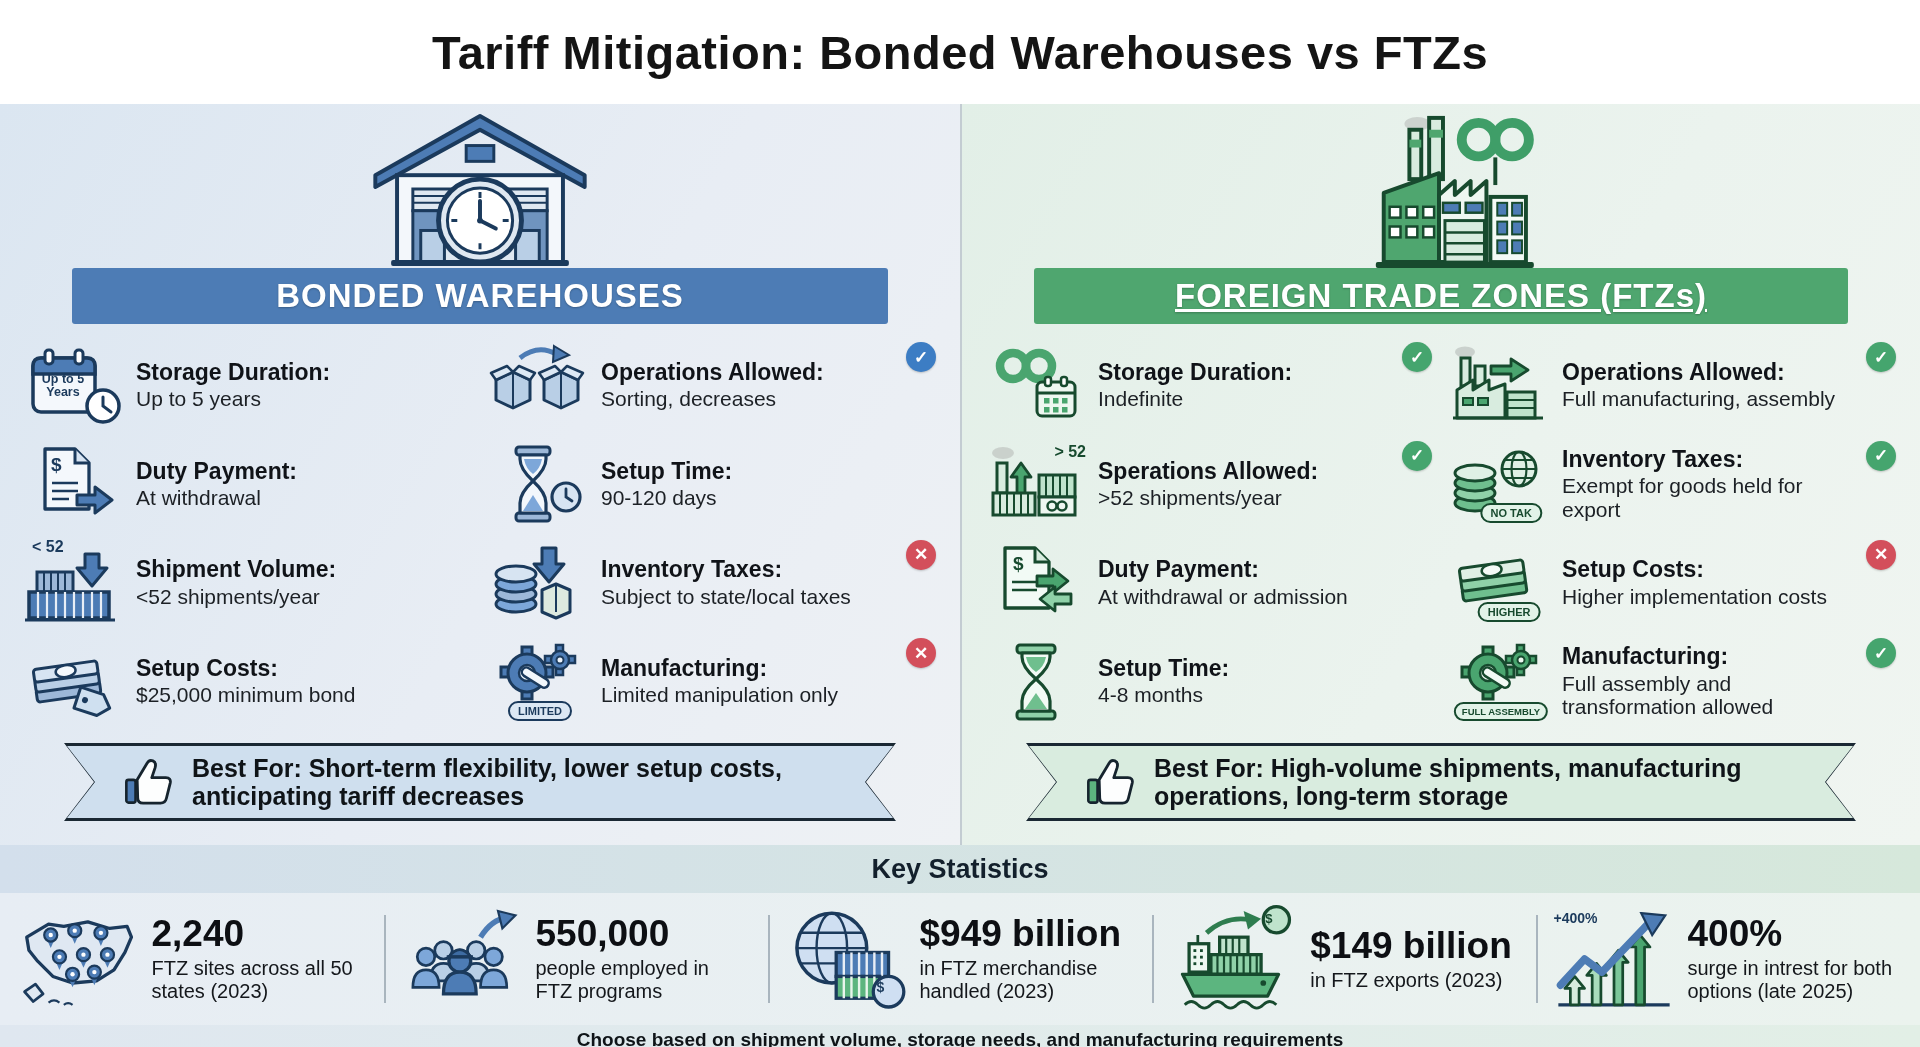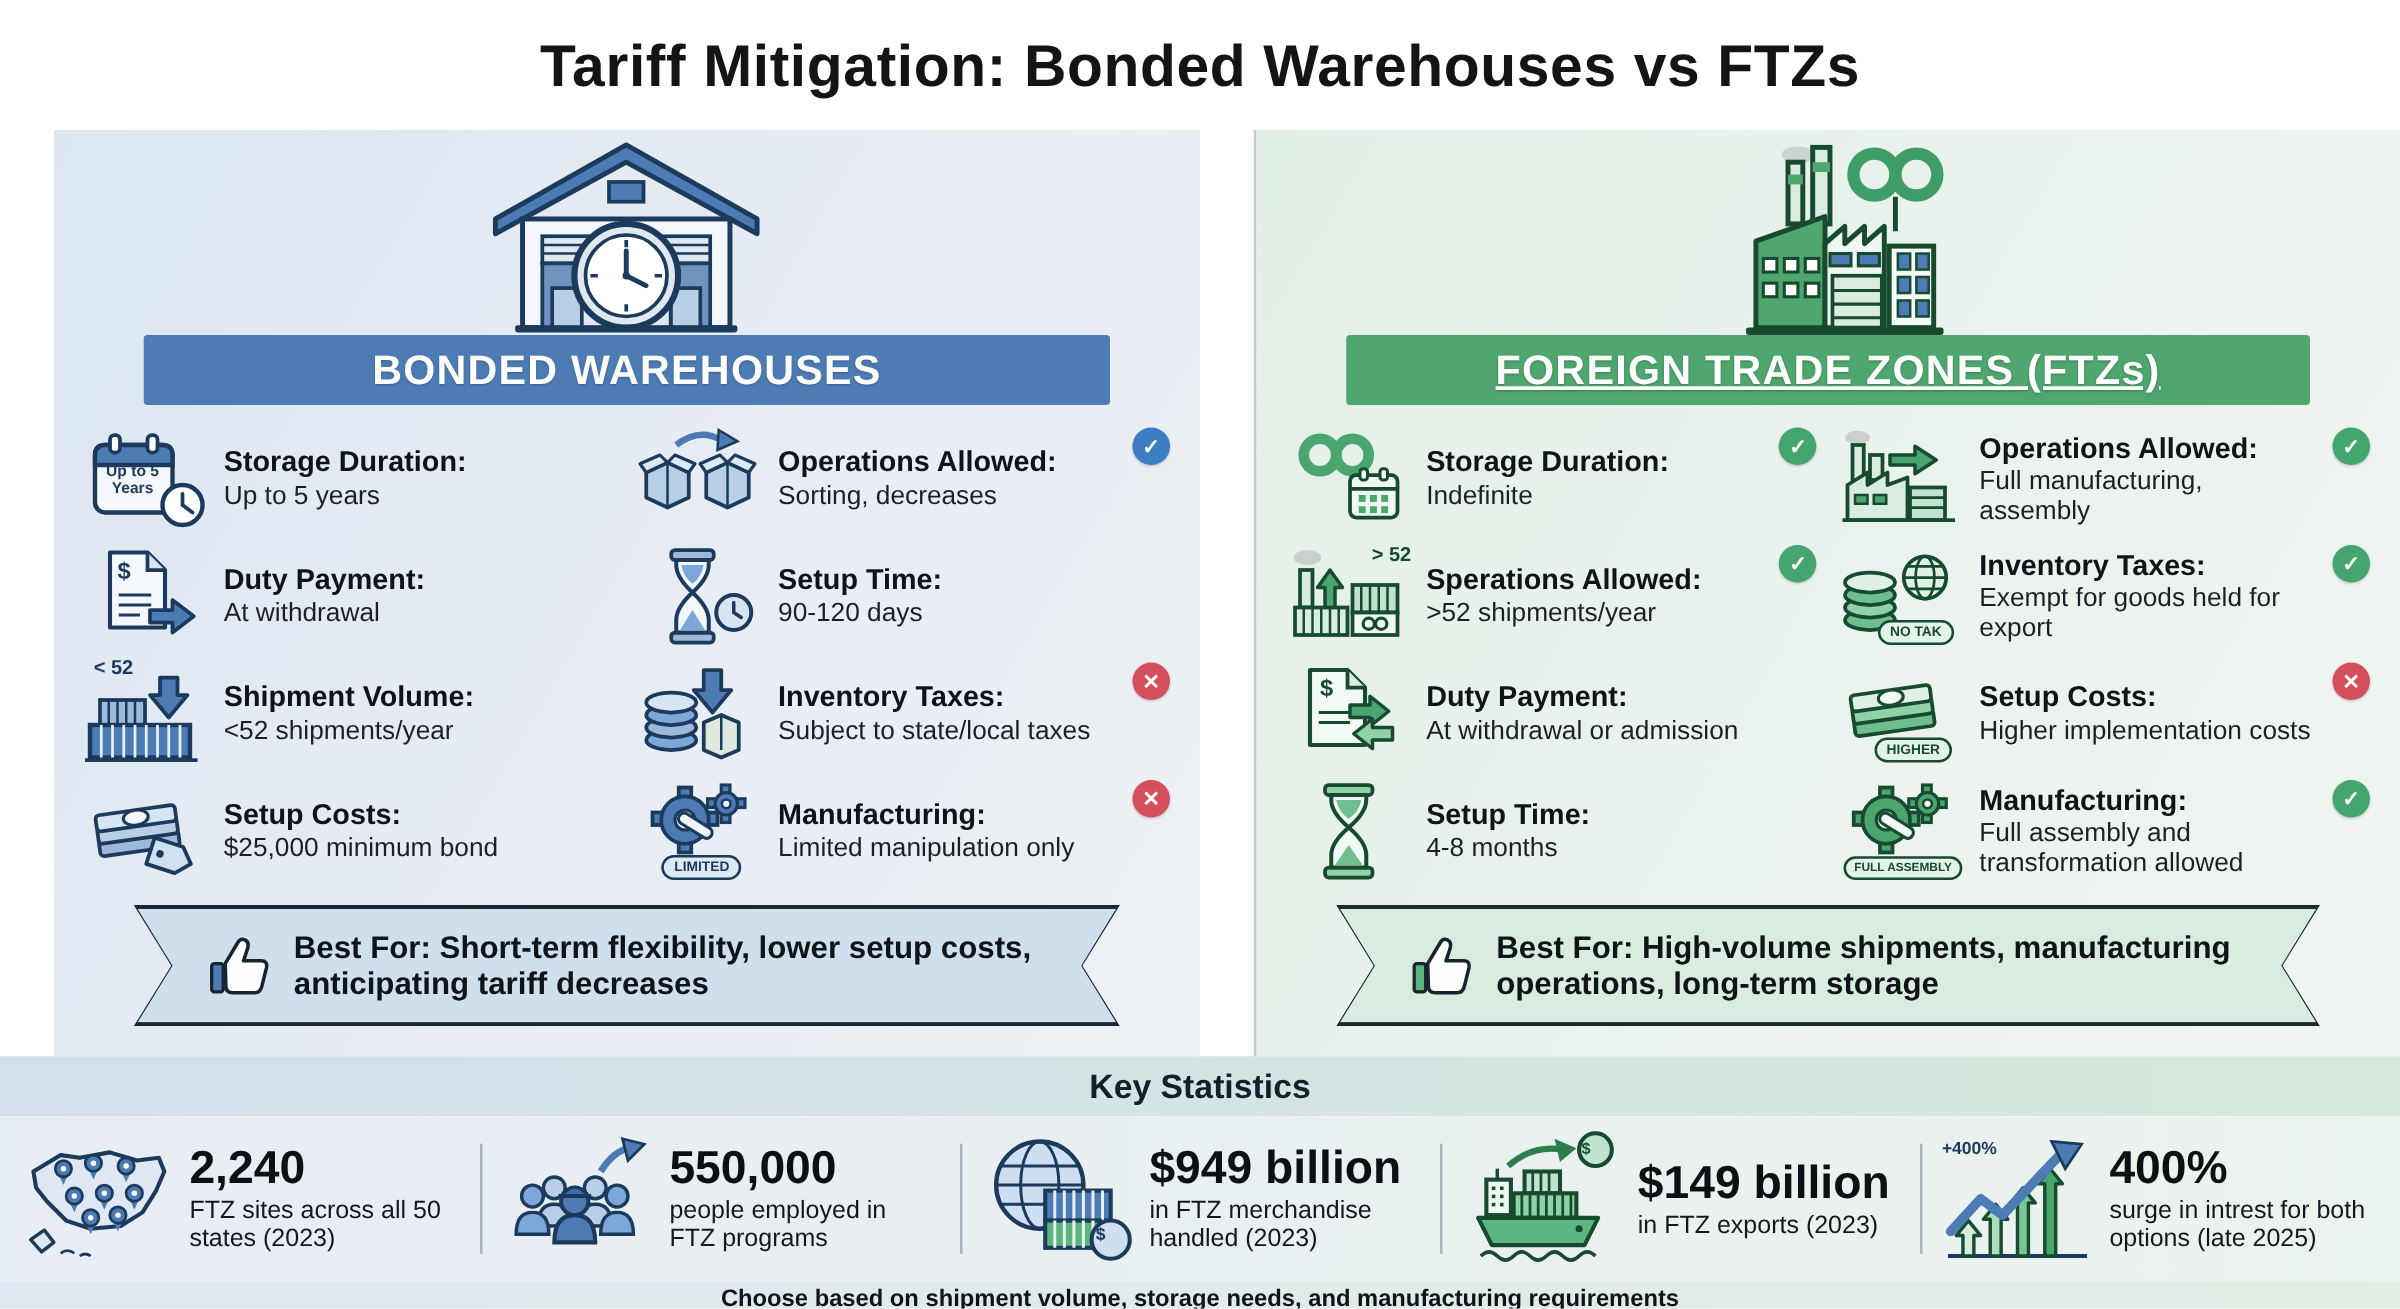--- a/index.html
+++ b/index.html
@@ -6,21 +6,21 @@
   html,body { background:#fff; }
   .page { position:relative; width:1920px; height:1047px; overflow:hidden;
           font-family:"Liberation Sans", sans-serif; background:#fff; }
 
   
   .title-bar { height:104px; display:flex; align-items:center; justify-content:center; background:#fff; }
   .title { font-size:47px; font-weight:bold; color:#141414; letter-spacing:.5px; }
 
   
   .main { display:flex; height:741px; }
-  .panel { width:960px; display:flex; flex-direction:column;margin-left:43px; }
+  .panel { width:960px; display:flex; flex-direction:column; }
   .panel.bw  { background:linear-gradient(120deg,#dbe6f1 0%,#e8edf4 55%,#eef1f4 100%); }
   .panel.ftz { background:linear-gradient(120deg,#e2efe7 0%,#ebf3ee 55%,#f0f5f1 100%); border-left:2px solid #c3ccd2; }
 
   .hero { height:164px; display:flex; align-items:flex-end; justify-content:center; }
   .hero svg { width:252px; height:158px; }
 
   .panel-header { margin:0 72px; height:56px; border-radius:3px; display:flex; align-items:center;
                   justify-content:center; color:#fff; font-size:33px; font-weight:bold; letter-spacing:1px;
                   text-shadow:0 1px 2px rgba(0,0,0,.25); }
   .bw  .panel-header { background:#4d7cb5; }
@@ -50,21 +50,21 @@
   .cap-gt52 { right:2px; top:2px; font-size:16px; }
   .cap-dollar { left:27px; top:13px; font-size:19px; }
   .cap-400 { left:0; top:6px; font-size:14px; }
   .pill { position:absolute; bottom:4px; left:50%; transform:translateX(-50%); background:#dce8f4;
           border:2.5px solid #1b3a5c; border-radius:12px; padding:2px 8px; font-size:11px;
           font-weight:bold; white-space:nowrap; color:#1b3a5c; }
   .pill.g { background:#e2f3e8; border-color:#174a2e; color:#174a2e; }
   .pill.small { font-size:9.5px; padding:2px 6px; }
 
   
-  .ribbon { margin:8px 64px 24px; position:relative; height:97px; }
+  .ribbon { margin:8px 64px 24px; position:relative; height:78px; }
   .rb-bg { position:absolute; inset:0; background:#1a2833;
            clip-path:polygon(0 0,100% 0,calc(100% - 30px) 50%,100% 100%,0 100%,30px 50%); }
   .rb-fg { position:absolute; inset:3px;
            clip-path:polygon(0 0,100% 0,calc(100% - 28px) 50%,100% 100%,0 100%,28px 50%); }
   .bw  .rb-fg { background:#cfdfee; }
   .ftz .rb-fg { background:#d9ecdf; }
   .rb-content { position:absolute; inset:0; display:flex; align-items:center; gap:18px; padding:0 70px 0 58px; }
   .rb-content svg { width:52px; height:52px; flex:0 0 auto; }
   .rb-text { font-size:25px; font-weight:bold; color:#0f1418; line-height:1.14; }
 

